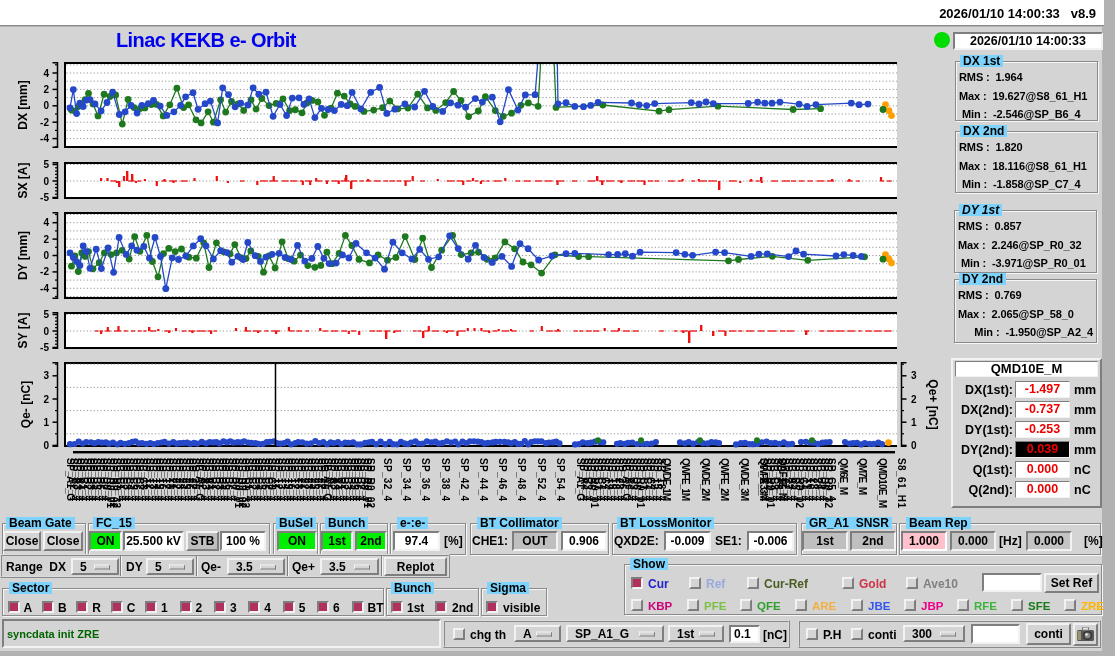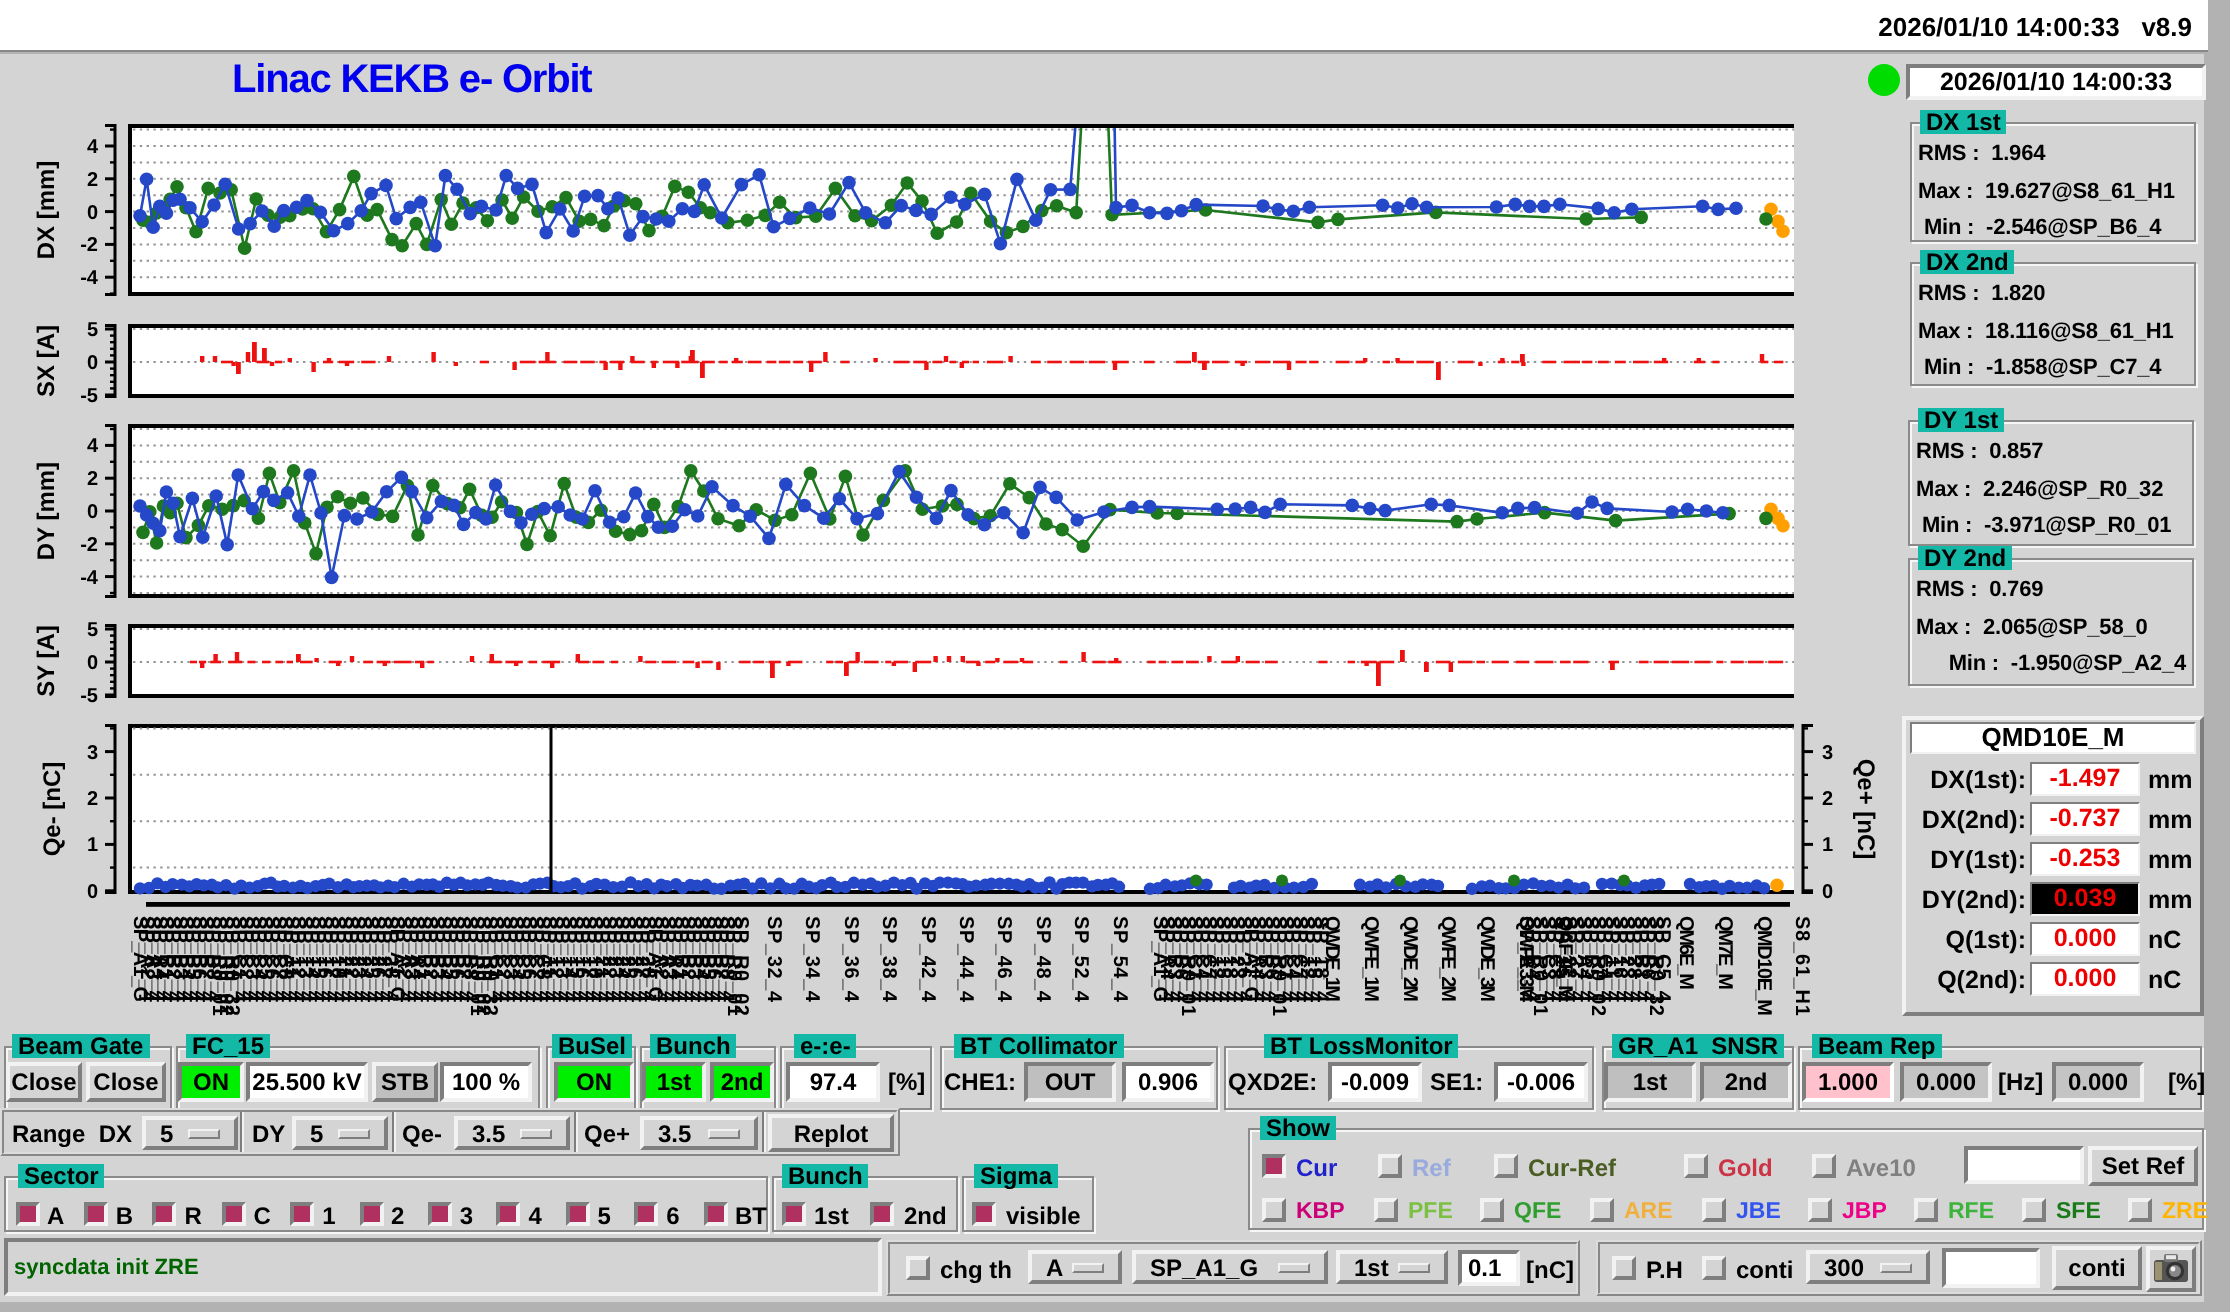--- a/index.html
+++ b/index.html
@@ -1,20 +1,20 @@
 <!DOCTYPE html>
 <html><head><meta charset="utf-8"><style>
 *{margin:0;padding:0;box-sizing:border-box;}
 body{width:1115px;height:656px;position:relative;font-family:"Liberation Sans",sans-serif;font-weight:bold;background:#b2b2b2;overflow:hidden;}
 .abs{position:absolute;}
 .raised{border:2px solid;border-color:#f2f2f2 #7e7e7e #7e7e7e #f2f2f2;background:#d4d4d4;}
 .sunken{border:2px solid;border-color:#7e7e7e #f2f2f2 #f2f2f2 #7e7e7e;}
 .field{border:2px solid;border-color:#7e7e7e #f2f2f2 #f2f2f2 #7e7e7e;background:#fff;}
 .gframe{border:1px solid #8a8a8a;box-shadow:1px 1px 0 #f6f6f6 inset, 1px 1px 0 #f6f6f6;}
-.glabel{position:absolute;background:#14b8a6;padding:0 3px;font-size:12px;line-height:12px;white-space:nowrap;}
+.glabel{position:absolute;background:#7dd3fc;padding:0 3px;font-size:12px;line-height:12px;white-space:nowrap;}
 .ridge{border:2px ridge #dcdcdc;}
 .cb{width:12px;height:12px;border:2px solid;}
 .cb.on{border-color:#7e7e7e #f2f2f2 #f2f2f2 #7e7e7e;background:#b03060;}
 .cb.off{border-color:#f2f2f2 #7e7e7e #7e7e7e #f2f2f2;background:#d4d4d4;}
 .btn{display:flex;align-items:center;justify-content:center;font-size:12px;white-space:nowrap;}
 .omenu{border:2px solid;border-color:#f2f2f2 #7e7e7e #7e7e7e #f2f2f2;background:#d4d4d4;position:absolute;}
 .omenu .t{position:absolute;left:7px;top:50%;transform:translateY(-50%);font-size:12px;}
 .omenu .ind{position:absolute;right:7px;top:50%;transform:translateY(-50%);width:16px;height:5px;background:#d4d4d4;border:1px solid;border-color:#f2f2f2 #7e7e7e #7e7e7e #f2f2f2;}
 .lbl12{font-size:12px;white-space:nowrap;position:absolute;}
 .stat{font-size:11px;white-space:nowrap;position:absolute;letter-spacing:-0.1px;}
@@ -1137,21 +1137,21 @@
 <div class="glabel" style="left:960px;top:55px;">DX 1st</div>
 <div class="stat" style="left:959px;top:71px;width:135px;text-align:left;">RMS :&nbsp; 1.964</div>
 <div class="stat" style="left:959px;top:89.5px;width:135px;text-align:left;">Max :&nbsp; 19.627@S8_61_H1</div>
 <div class="stat" style="left:959px;top:108.0px;width:135px;text-align:left;">&nbsp;Min :&nbsp; -2.546@SP_B6_4</div>
 <div class="abs gframe" style="left:955px;top:131px;width:143px;height:62px;"></div>
 <div class="glabel" style="left:960px;top:125px;">DX 2nd</div>
 <div class="stat" style="left:959px;top:141px;width:135px;text-align:left;">RMS :&nbsp; 1.820</div>
 <div class="stat" style="left:959px;top:159.5px;width:135px;text-align:left;">Max :&nbsp; 18.116@S8_61_H1</div>
 <div class="stat" style="left:959px;top:178.0px;width:135px;text-align:left;">&nbsp;Min :&nbsp; -1.858@SP_C7_4</div>
 <div class="abs gframe" style="left:954px;top:210px;width:143px;height:63px;"></div>
-<div class="glabel" style="left:959px;top:204px;">DY 1st</div>
+<div class="glabel" style="left:959px;top:204px;font-style:italic;">DY 1st</div>
 <div class="stat" style="left:958px;top:220px;width:135px;text-align:left;">RMS :&nbsp; 0.857</div>
 <div class="stat" style="left:958px;top:238.5px;width:135px;text-align:left;">Max :&nbsp; 2.246@SP_R0_32</div>
 <div class="stat" style="left:958px;top:257.0px;width:135px;text-align:left;">&nbsp;Min :&nbsp; -3.971@SP_R0_01</div>
 <div class="abs gframe" style="left:954px;top:279px;width:143px;height:64px;"></div>
 <div class="glabel" style="left:959px;top:273px;">DY 2nd</div>
 <div class="stat" style="left:958px;top:289px;width:135px;text-align:left;">RMS :&nbsp; 0.769</div>
 <div class="stat" style="left:958px;top:307.5px;width:135px;text-align:left;">Max :&nbsp; 2.065@SP_58_0</div>
 <div class="stat" style="left:958px;top:326.0px;width:135px;text-align:right;">&nbsp;Min :&nbsp; -1.950@SP_A2_4</div>
 <div class="abs" style="left:951px;top:358px;width:151px;height:150px;border:2px solid;border-color:#f2f2f2 #7e7e7e #7e7e7e #f2f2f2;"></div>
 <div class="abs" style="left:955px;top:361px;width:143px;height:16px;background:#fff;border:1px solid;border-color:#7e7e7e #f2f2f2 #f2f2f2 #7e7e7e;font-size:13px;line-height:14px;text-align:center;">QMD10E_M</div>
@@ -1193,21 +1193,21 @@
 <div class="abs gframe" style="left:390px;top:523px;width:76px;height:32px;"></div>
 <div class="glabel" style="left:397px;top:517px;">e-:e-</div>
 <div class="abs field btn" style="left:393px;top:531px;width:47px;height:20px;">97.4</div>
 <div class="lbl12" style="left:444px;top:534px;">[%]</div>
 <div class="abs gframe" style="left:470px;top:523px;width:139px;height:32px;"></div>
 <div class="glabel" style="left:477px;top:517px;">BT Collimator</div>
 <div class="lbl12" style="left:472px;top:534px;">CHE1:</div>
 <div class="abs btn" style="left:512px;top:531px;width:46px;height:20px;background:#bfbfbf;border:2px solid;border-color:#7e7e7e #f2f2f2 #f2f2f2 #7e7e7e;">OUT</div>
 <div class="abs field btn" style="left:561px;top:531px;width:46px;height:20px;">0.906</div>
 <div class="abs gframe" style="left:612px;top:523px;width:185px;height:32px;"></div>
-<div class="glabel" style="left:632px;top:517px;">BT LossMonitor</div>
+<div class="glabel" style="left:617px;top:517px;">BT LossMonitor</div>
 <div class="lbl12" style="left:614px;top:534px;">QXD2E:</div>
 <div class="abs field btn" style="left:664px;top:531px;width:47px;height:20px;">-0.009</div>
 <div class="lbl12" style="left:715px;top:534px;">SE1:</div>
 <div class="abs field btn" style="left:747px;top:531px;width:47px;height:20px;">-0.006</div>
 <div class="abs gframe" style="left:801px;top:523px;width:96px;height:32px;"></div>
 <div class="glabel" style="left:806px;top:517px;">GR_A1&nbsp; SNSR</div>
 <div class="abs btn" style="left:802px;top:531px;width:46px;height:20px;background:#bfbfbf;border:2px solid;border-color:#7e7e7e #f2f2f2 #f2f2f2 #7e7e7e;">1st</div>
 <div class="abs btn" style="left:850px;top:531px;width:46px;height:20px;background:#bfbfbf;border:2px solid;border-color:#7e7e7e #f2f2f2 #f2f2f2 #7e7e7e;">2nd</div>
 <div class="abs gframe" style="left:899px;top:523px;width:202px;height:32px;"></div>
 <div class="glabel" style="left:906px;top:517px;">Beam Rep</div>

